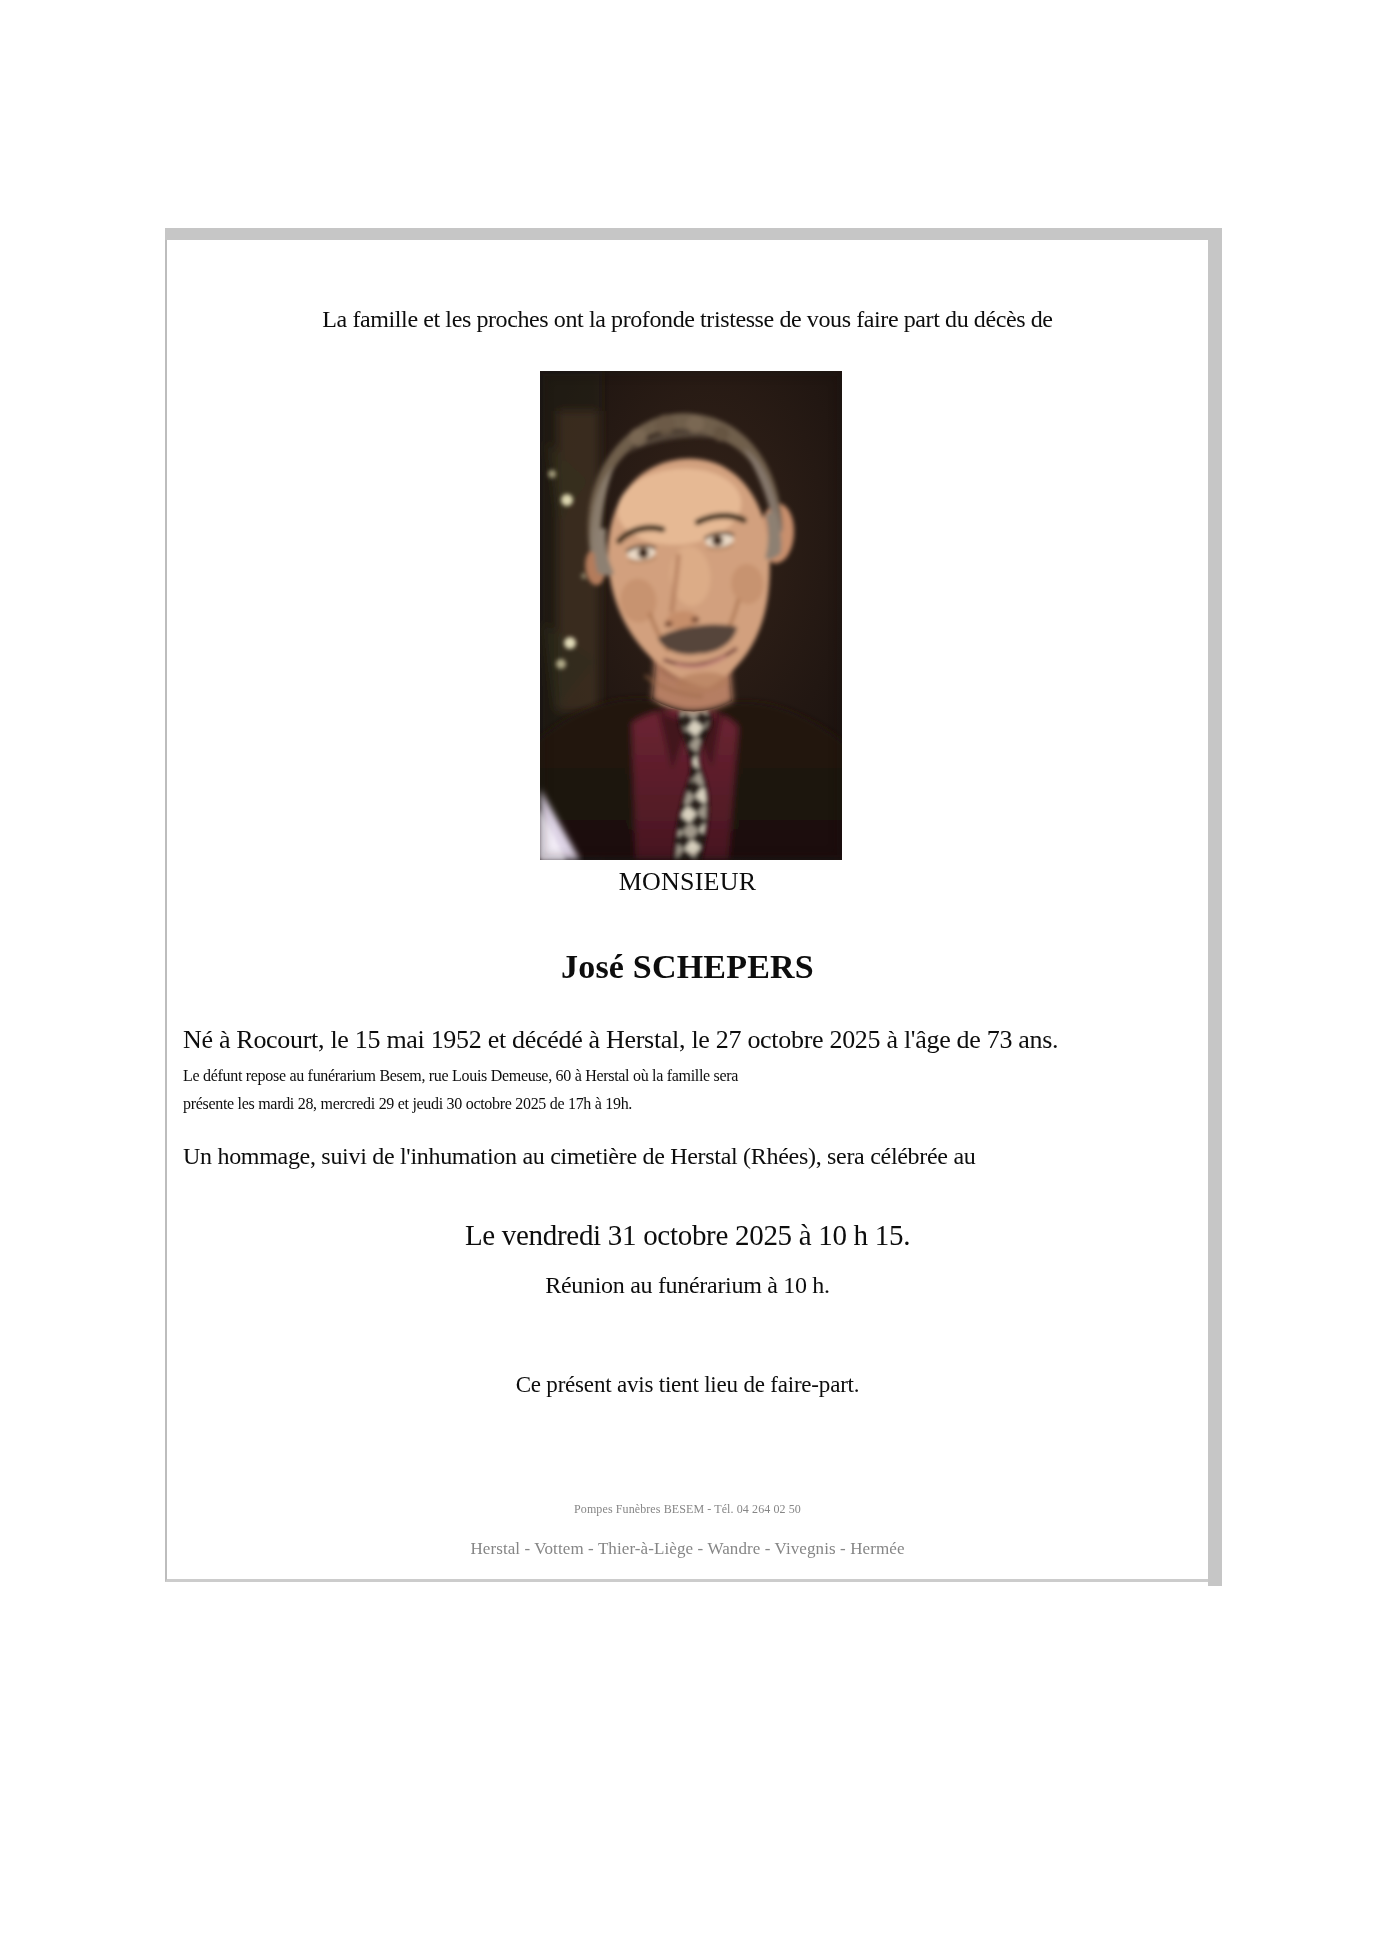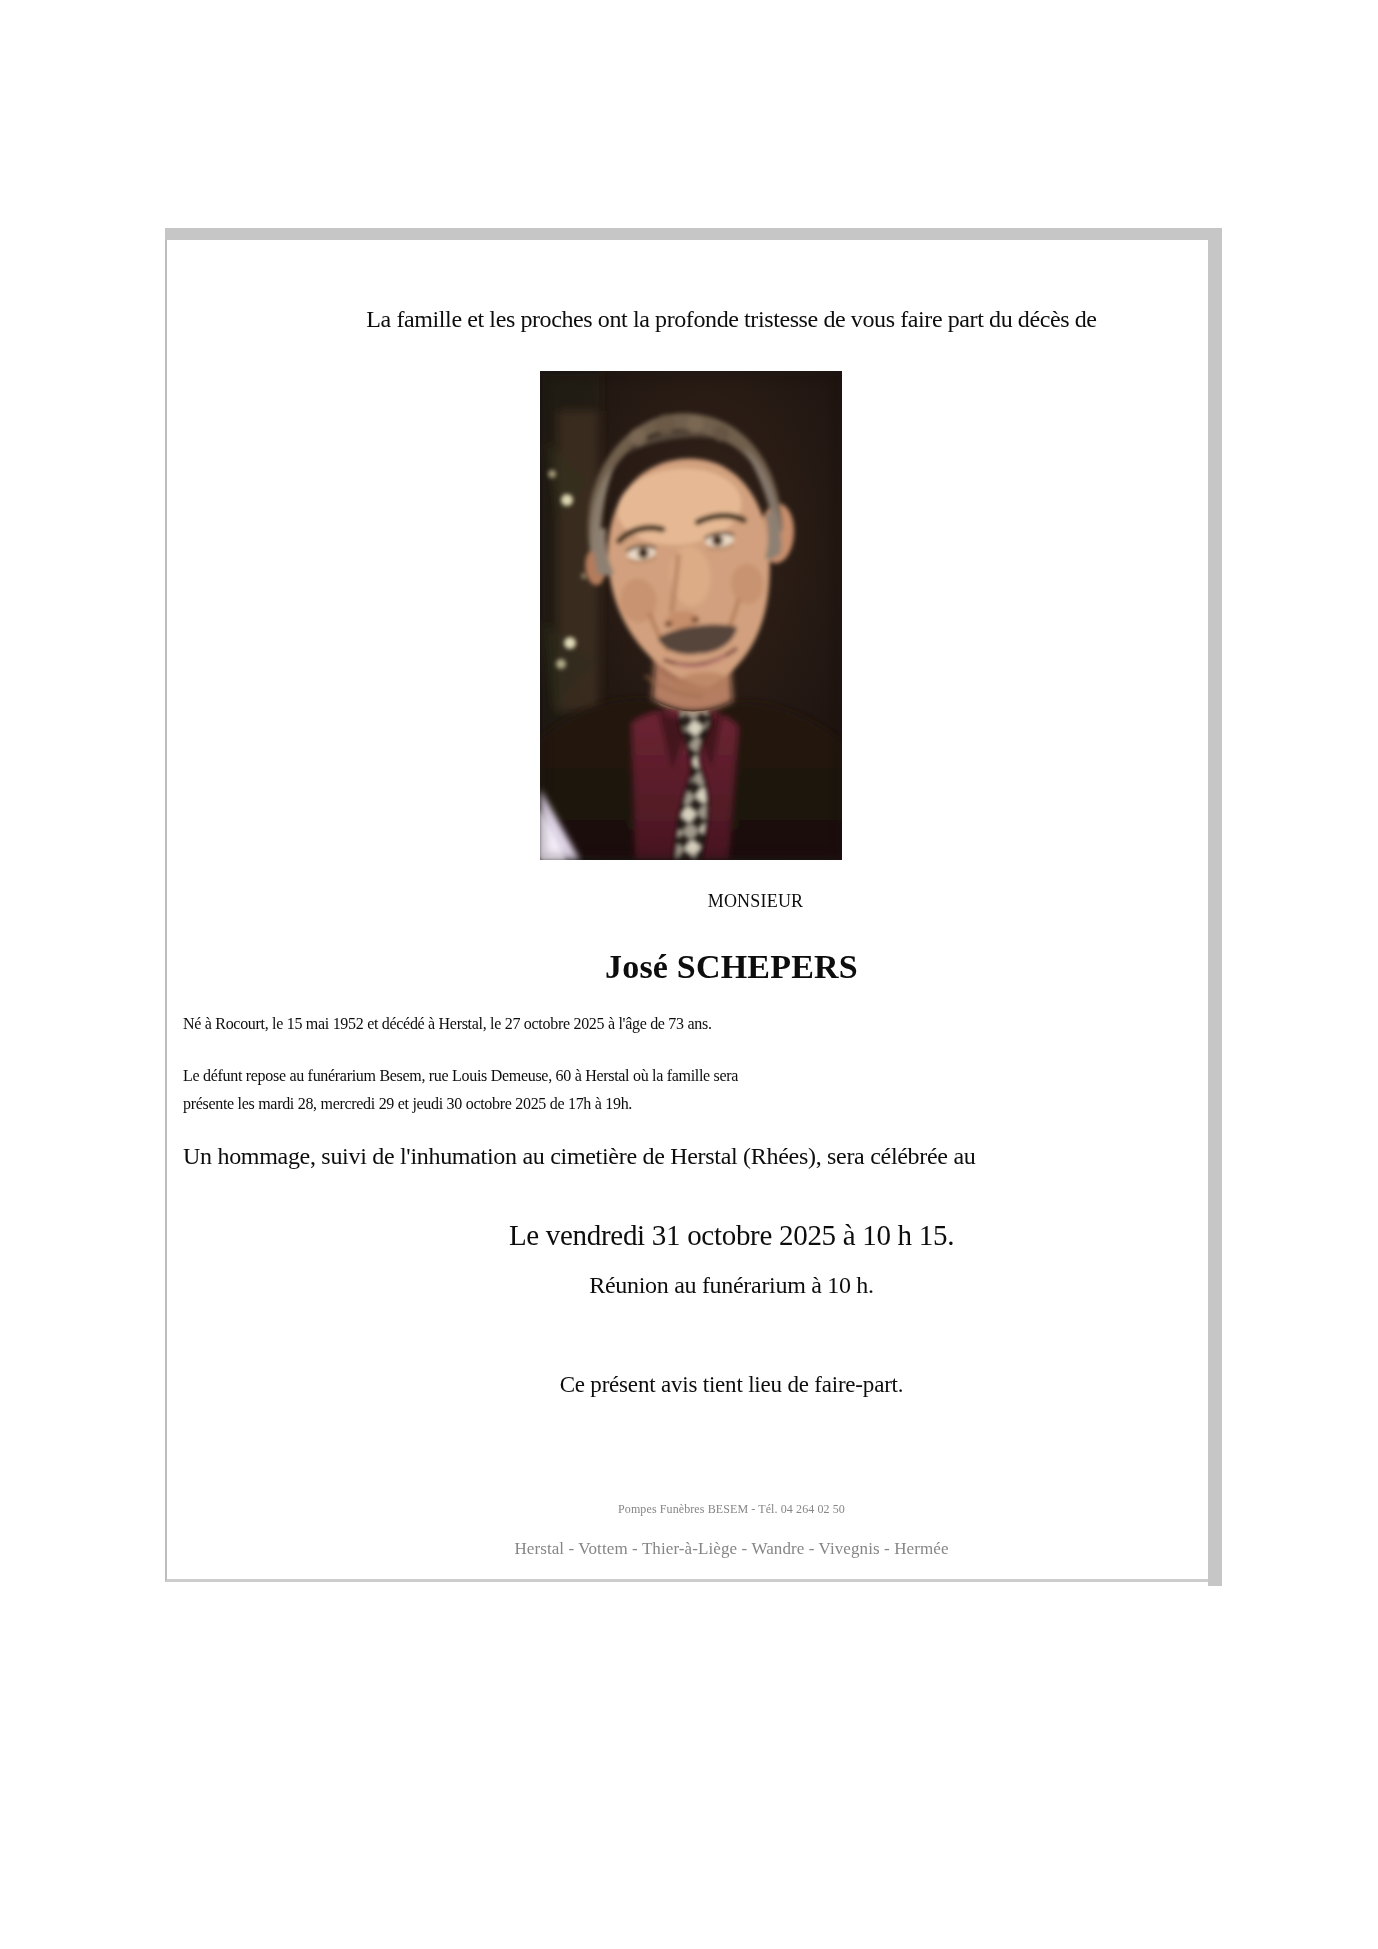--- a/index.html
+++ b/index.html
@@ -25,29 +25,29 @@
   }
   .sheet {
     position: absolute; left: 0; top: 12px;
     width: 1041px; height: 1339px;
     background: #ffffff;
     border-left: 2px solid #bdbdbd;
     border-bottom: 3px solid #cccccc;
     box-sizing: content-box;
   }
   .tline { position: absolute; white-space: nowrap; }
-  .center { left: 0; width: 1041px; text-align: center; margin-left: 44px; }
+  .center { left: 0; width: 1041px; text-align: center; }
   .leftcol { left: 16px; }
 
   .intro    { top: 66px;  font-size: 24px; letter-spacing: -0.4px; }
   .photo-wrap { position: absolute; left: 373px; top: 131px; width: 302px; height: 489px; }
   .photo-wrap svg { display: block; width: 302px; height: 489px; }
-  .civility { top: 651px; font-size: 18px; letter-spacing: 0.2px; padding-left: 24px; }
+  .civility { top: 627px; font-size: 26px; letter-spacing: 0.2px; }
   .name     { top: 708px; font-size: 34px; font-weight: bold; letter-spacing: 0.2px; }
-  .p1       { top: 770px;  font-size: 16px; line-height: 28px; letter-spacing: -0.3px; }
+  .p1       { top: 786px;  font-size: 26px; line-height: 28px; letter-spacing: -0.3px; }
   .p2       { top: 822px;  font-size: 16px; line-height: 28px; letter-spacing: -0.3px; }
   .p3       { top: 902px;  font-size: 24px; line-height: 28px; letter-spacing: -0.3px; }
   .p1 div, .p2 div, .p3 div { white-space: nowrap; }
   .date     { top: 979px;  font-size: 29px; letter-spacing: -0.3px; }
   .meeting  { top: 1032px; font-size: 24px; letter-spacing: -0.3px; }
   .avis     { top: 1132px; font-size: 23px; letter-spacing: -0.2px; }
   .footer1  { top: 1262px; font-size: 12px; color: #868686; letter-spacing: 0.1px; }
   .footer2  { top: 1299px; font-size: 17px; color: #868686; letter-spacing: 0.1px; }
 </style>
 </head>

